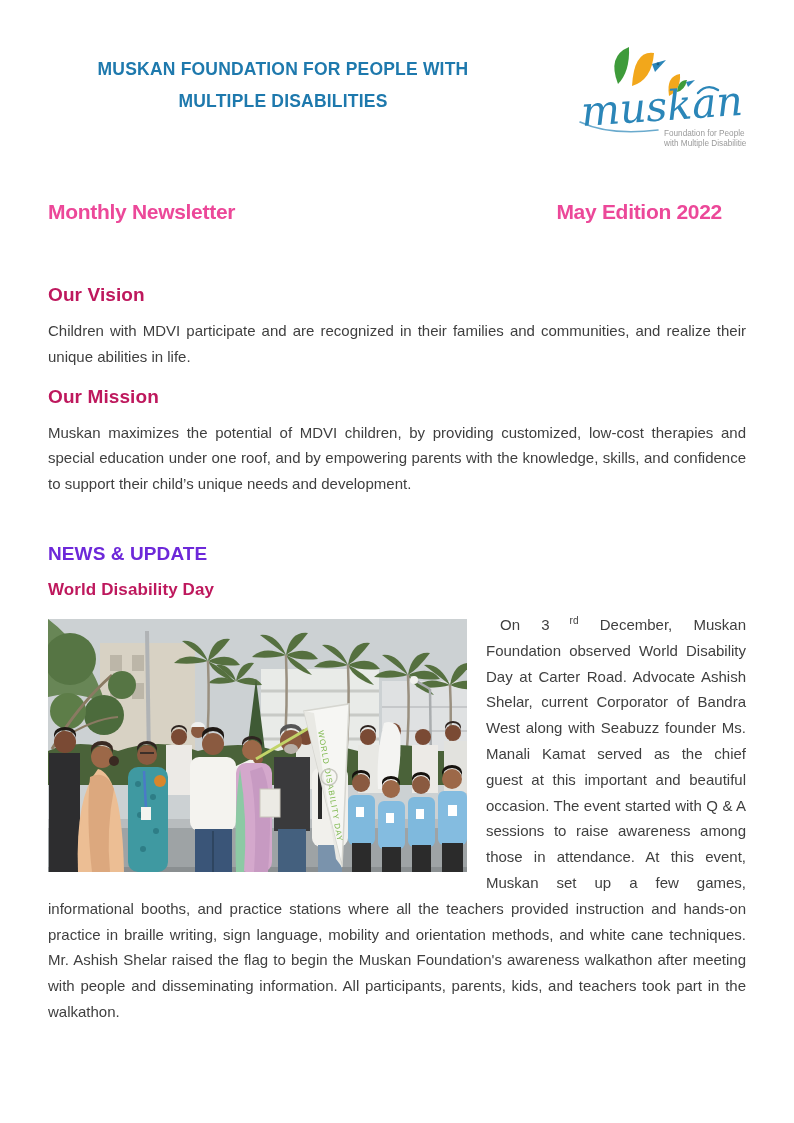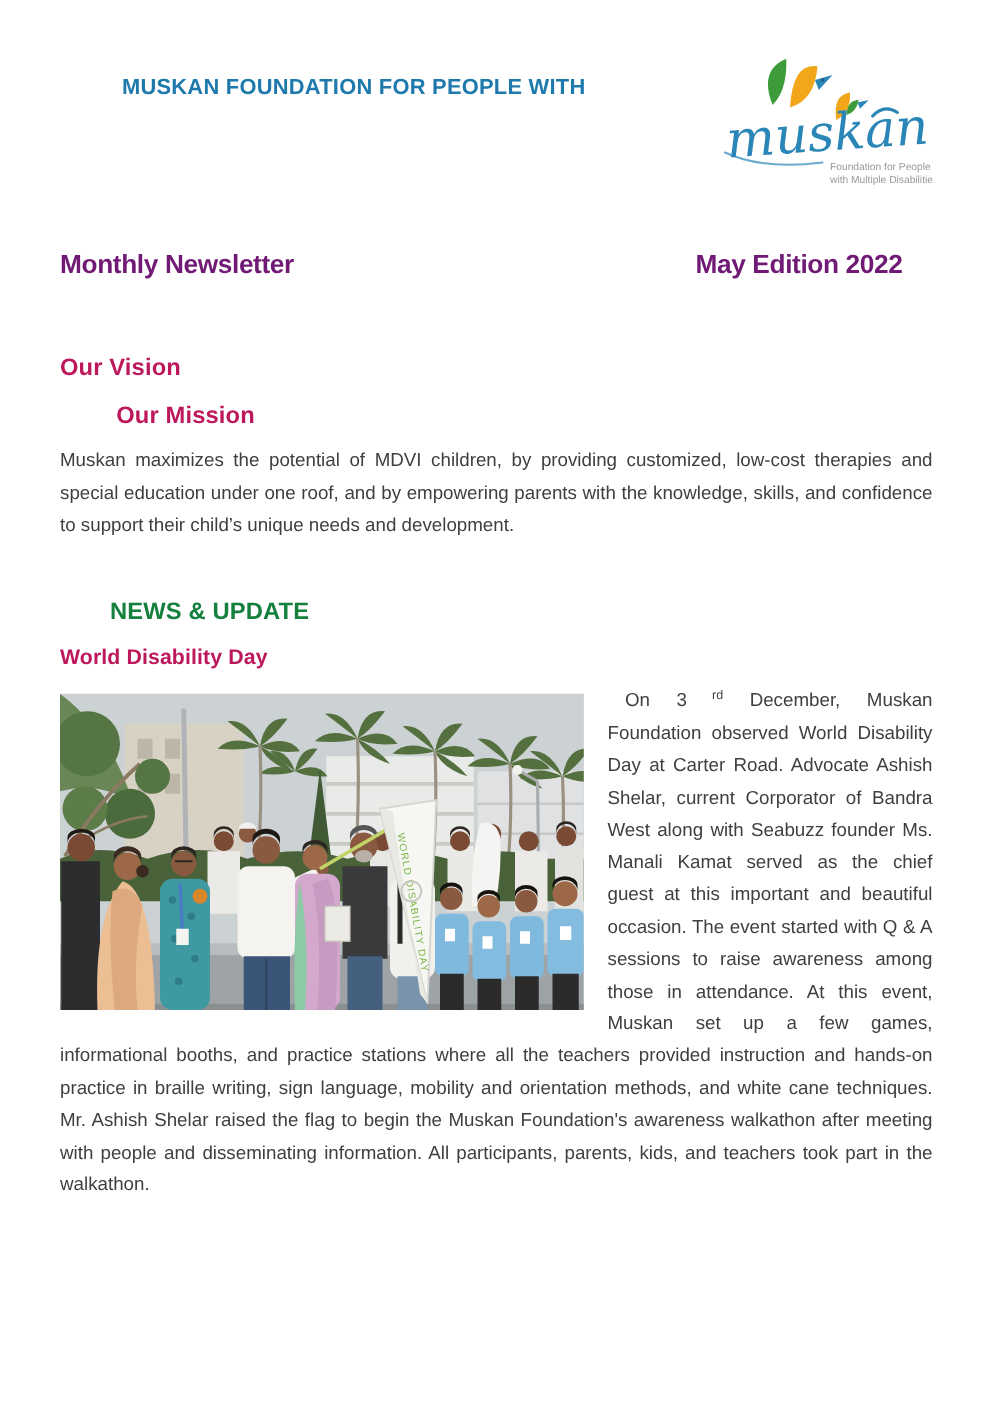--- a/index.html
+++ b/index.html
@@ -29,29 +29,29 @@
     color: #1e79ad;
   }
   .logo { width: 172px; height: 108px; flex: 0 0 auto; }
   
   .masthead {
     margin-top: 52px;
     display: flex; justify-content: space-between; align-items: baseline;
     padding-right: 24px;
   }
   .masthead .mh {
-    font-size: 21px; font-weight: 700; color: #701a75; letter-spacing: -0.3px;
+    font-size: 21px; font-weight: 700; color: #ec4899; letter-spacing: -0.3px;
   }
   
   .sec-heading {
     font-size: 19px; font-weight: 700; color: #be185d; letter-spacing: 0.1px;
   }
   .vision-heading { margin-top: 60px; }
-  .mission-heading { margin-top: 16px; margin-left: 45px; }
-  .news-heading { margin-top: 46px; color: #15803d; margin-left: 40px; }
+  .mission-heading { margin-top: 16px; }
+  .news-heading { margin-top: 46px; color: #6d28d9; }
   .article-heading { margin-top: 15px; font-size: 17px; }
   p.body-text {
     margin-top: 12px;
     font-size: 15px;
     line-height: 1.72;
     text-align: justify;
     color: #3f3f3f;
   }
   
   .article { margin-top: 12px; }
@@ -66,20 +66,21 @@
   sup { font-size: 10px; line-height: 0; margin-left: 20px; }
 </style>
 </head>
 <body>
 
 <div class="page">
 
   <div class="header-row">
     <div class="doc-title">
       <div>MUSKAN FOUNDATION FOR PEOPLE WITH</div>
+      <div>MULTIPLE DISABILITIES</div>
     </div>
     <div class="logo">
       <svg viewBox="0 0 172 108">
 
         <path d="M44 44 Q33 16 55 7 Q56 32 44 44 Z" fill="#3e9b3a"></path>
         <path d="M58 46 Q60 10 80 13 Q78 40 58 46 Z" fill="#f2a71b"></path>
         <path d="M78 24 L92 20 L81 32 Z" fill="#2b86b8"></path>
         <circle cx="84" cy="24" r="1.4" fill="#1b5f86"></circle>
 
         <path d="M95 56 Q92 36 106 34 Q107 50 95 56 Z" fill="#f2a71b"></path>
@@ -95,20 +96,21 @@
       </svg>
     </div>
   </div>
 
   <div class="masthead">
     <div class="mh">Monthly Newsletter</div>
     <div class="mh">May Edition 2022</div>
   </div>
 
   <div class="sec-heading vision-heading">Our Vision</div>
+  <p class="body-text">Children with MDVI participate and are recognized in their families and communities, and realize their unique abilities in life.</p>
 
   <div class="sec-heading mission-heading">Our Mission</div>
   <p class="body-text">Muskan maximizes the potential of MDVI children, by providing customized, low-cost therapies and special education under one roof, and by empowering parents with the knowledge, skills, and confidence to support their child’s unique needs and development.</p>
 
   <div class="sec-heading news-heading">NEWS &amp; UPDATE</div>
   <div class="sec-heading article-heading">World Disability Day</div>
 
   <div class="article">
     <div class="photo">
       <svg viewBox="0 0 419 253" preserveAspectRatio="none">

